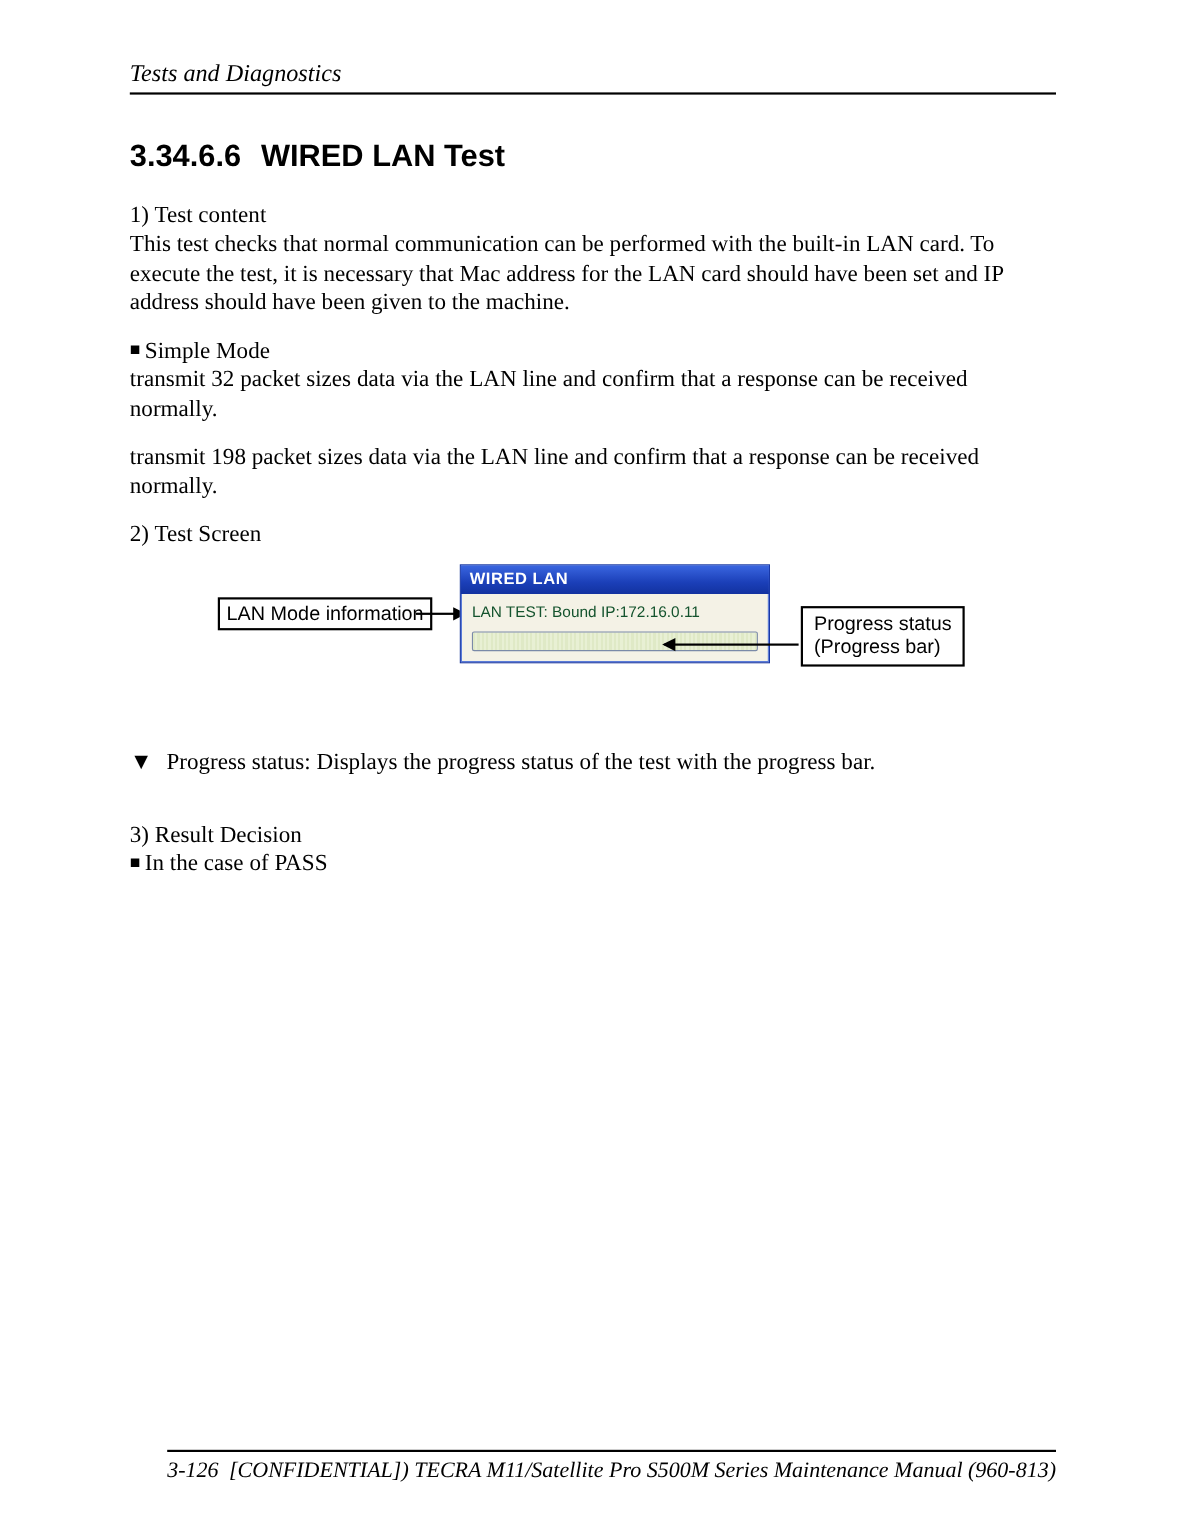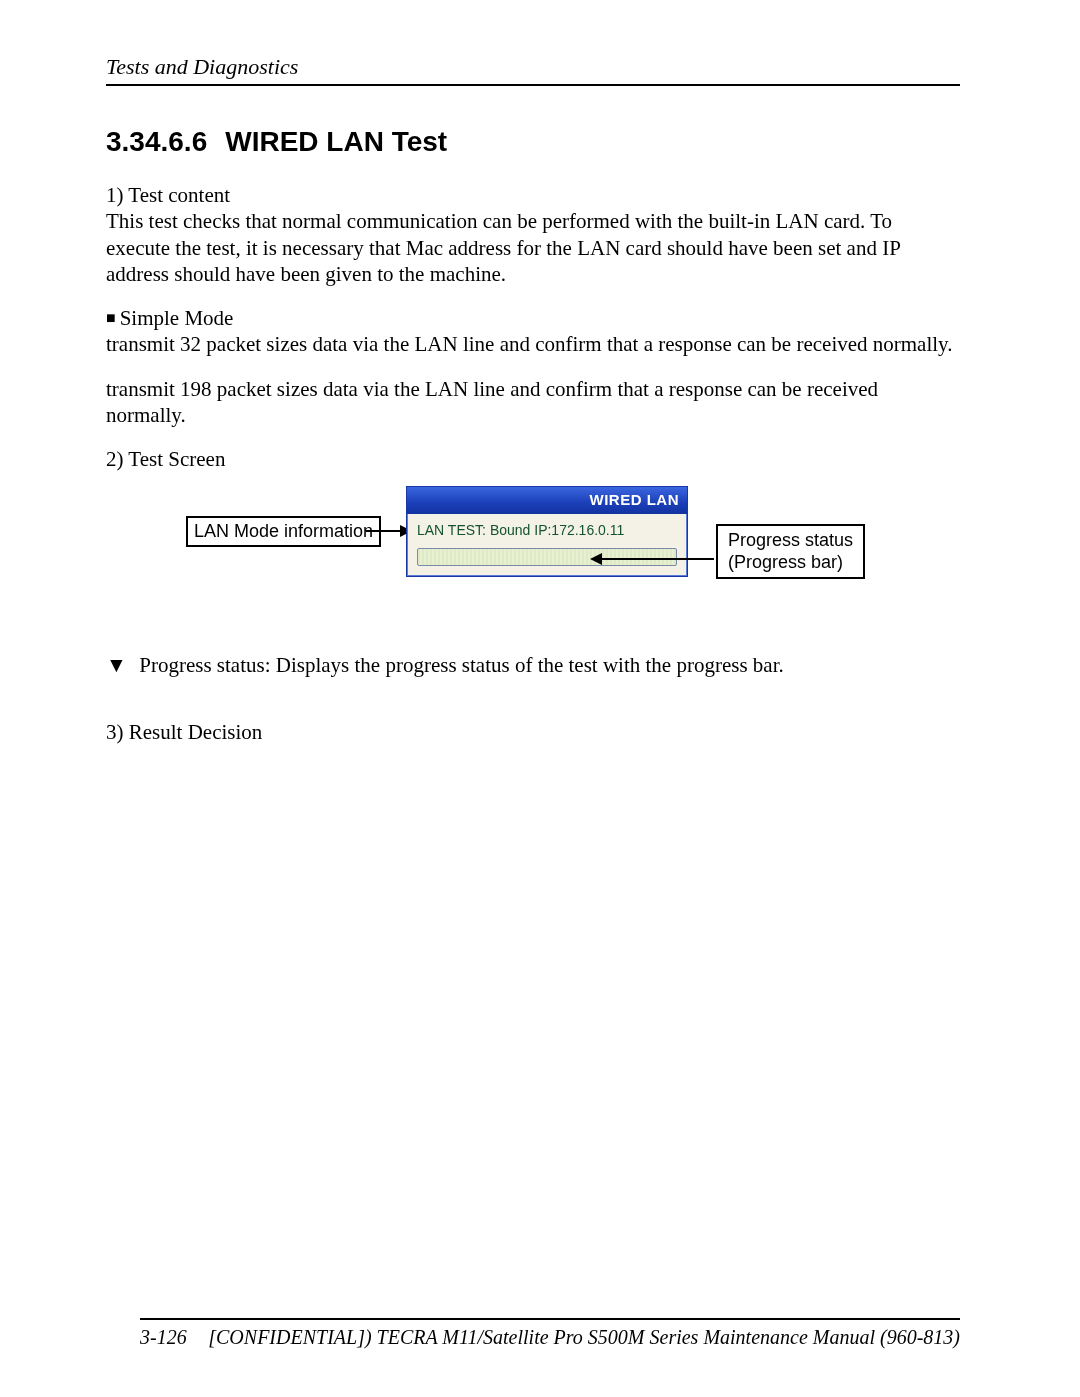--- a/index.html
+++ b/index.html
@@ -11,20 +11,21 @@
     width: 1080px;
     height: 1397px;
     position: relative;
     box-sizing: border-box;
   }
   .page {
     padding: 54px 120px 0 106px;
     box-sizing: border-box;
     height: 100%;
     position: relative;
+    margin-left: 12px;
   }
   .running-head {
     font-style: italic;
     font-size: 22px;
     margin-bottom: 4px;
   }
   .head-rule {
     border: none;
     border-top: 2px solid #000;
     margin: 0 0 40px 0;
@@ -76,21 +77,20 @@
     background: #f4f2e6;
     font-family: Tahoma, Arial, sans-serif;
   }
   .titlebar {
     background: linear-gradient(#3a66e0, #1b3fb8 60%, #1232a0);
     color: #fff;
     font-weight: bold;
     font-size: 15px;
     letter-spacing: 0.5px;
     padding: 4px 8px;
-    text-align: right;
   }
   .win-body {
     padding: 8px 10px 10px 10px;
     font-size: 14px;
     color: #14532d;
   }
   .pbar {
     margin-top: 8px;
     height: 16px;
     border: 1px solid #7a8aa8;
@@ -183,20 +183,21 @@
       </div>
     </div>
 
     <p class="para tri-line" style="margin-bottom:40px">
       <span class="tri">▼</span>
       <span>Progress status: Displays the progress status of the test with the progress bar.</span>
     </p>
 
     <p class="para subhead">3) Result Decision</p>
 
+    <p class="para subhead bullet-line" style="margin-bottom:0"><span>In the case of PASS</span></p>
 
   </div>
 
   <div class="footer">
     <hr class="foot-rule">
     <div class="foot-line">
       <span>3-126</span>
       <span>[CONFIDENTIAL]) TECRA M11/Satellite Pro S500M Series Maintenance Manual (960-813)</span>
     </div>
   </div>

